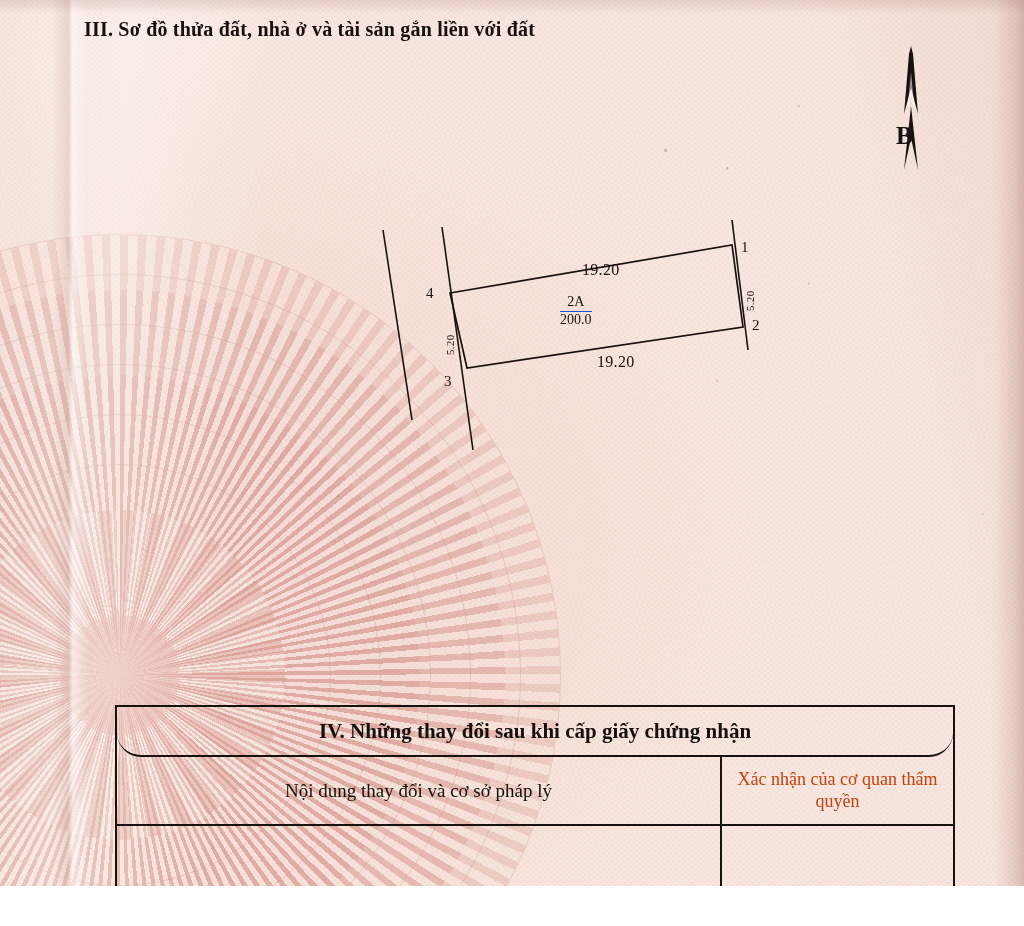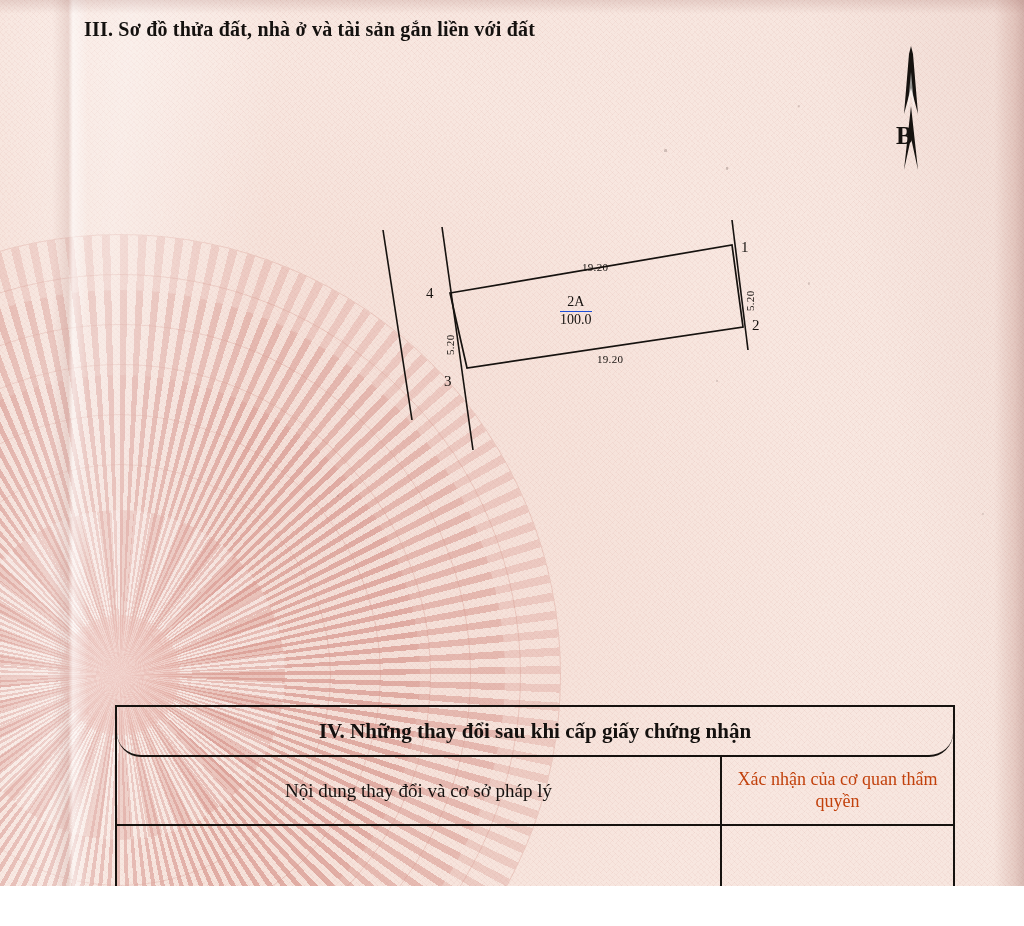--- a/index.html
+++ b/index.html
@@ -172,21 +172,21 @@
     top: 205px;
     width: 430px;
     height: 270px;
   }
   .plabel {
     position: absolute;
     color: #16120f;
     font-family: "Liberation Serif", serif;
   }
   .corner-num { font-size: 15px; }
-  .dim { font-size: 11px; letter-spacing: 0.3px; }
+  .dim { font-size: 16px; letter-spacing: 0.3px; }
   .dim-v {
     transform: rotate(-90deg);
     transform-origin: left top;
     font-size: 11px;
     letter-spacing: 0.3px;
   }
   .parcel-id {
     font-size: 14px;
     text-align: center;
     line-height: 1.05;
@@ -326,21 +326,21 @@
     <div class="plabel corner-num" style="left:392px; top:112px;">2</div>
 
     <div class="plabel dim" style="left:222px; top:56px;">19.20</div>
     <div class="plabel dim" style="left:237px; top:148px;">19.20</div>
 
     <div class="plabel dim-v" style="left:84px; top:150px;">5.20</div>
     <div class="plabel dim-v" style="left:384px; top:106px;">5.20</div>
 
     <div class="plabel parcel-id" style="left:200px; top:90px;">
       <span class="code">2A</span>
-      <span class="area">100.0</span>
+      <span class="area">200.0</span>
     </div>
   </div>
 
   <div class="table-iv">
     <div class="title-row">
       <span>IV. Những thay đổi sau khi cấp giấy chứng nhận</span>
     </div>
     <div class="head-row">
       <div class="head-left">
         <span>Nội dung thay đổi và cơ sở pháp lý</span>

